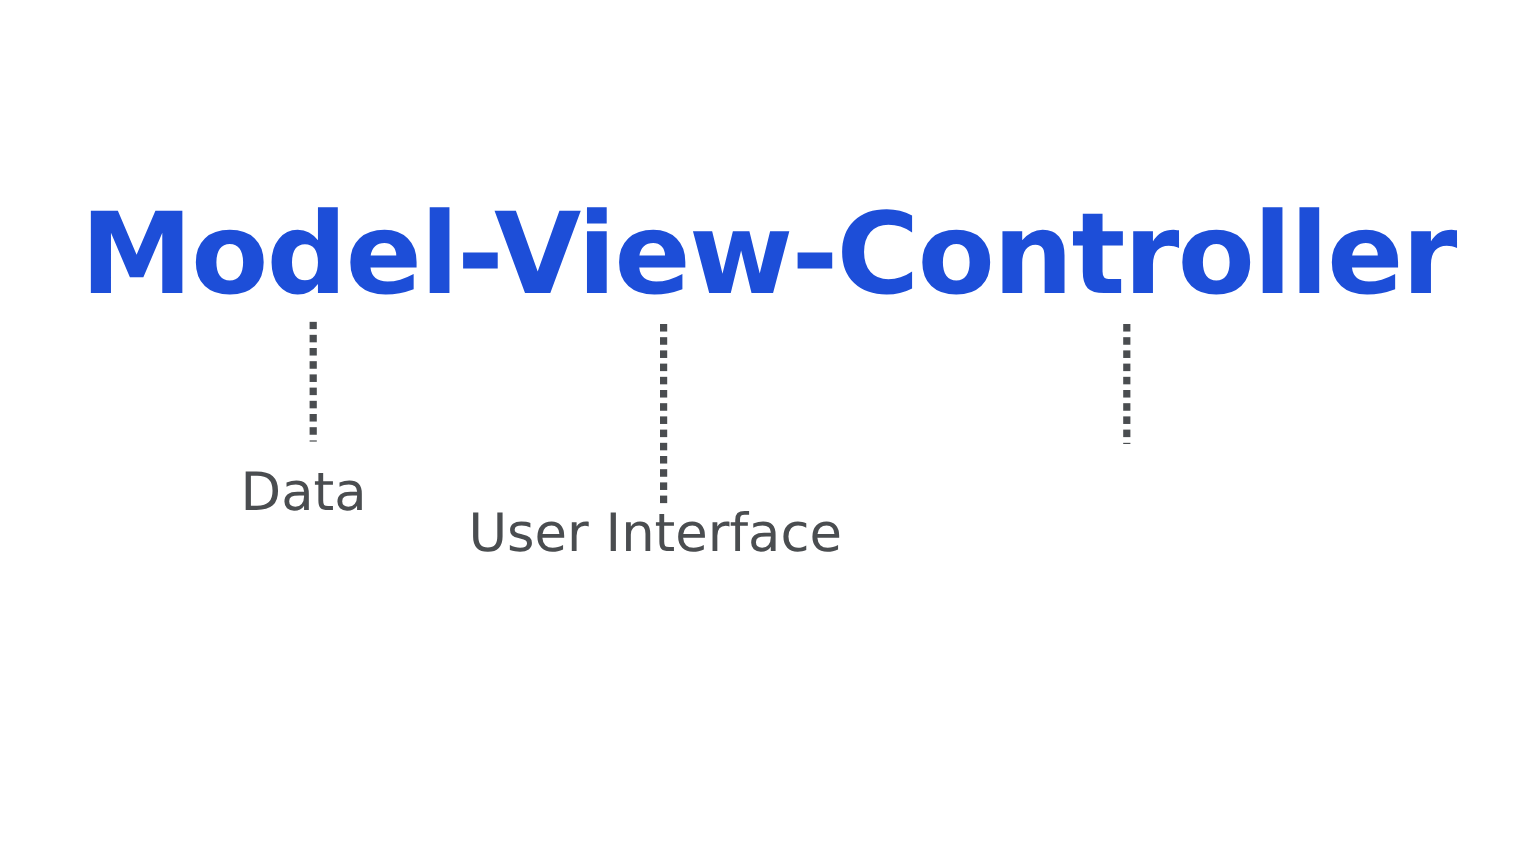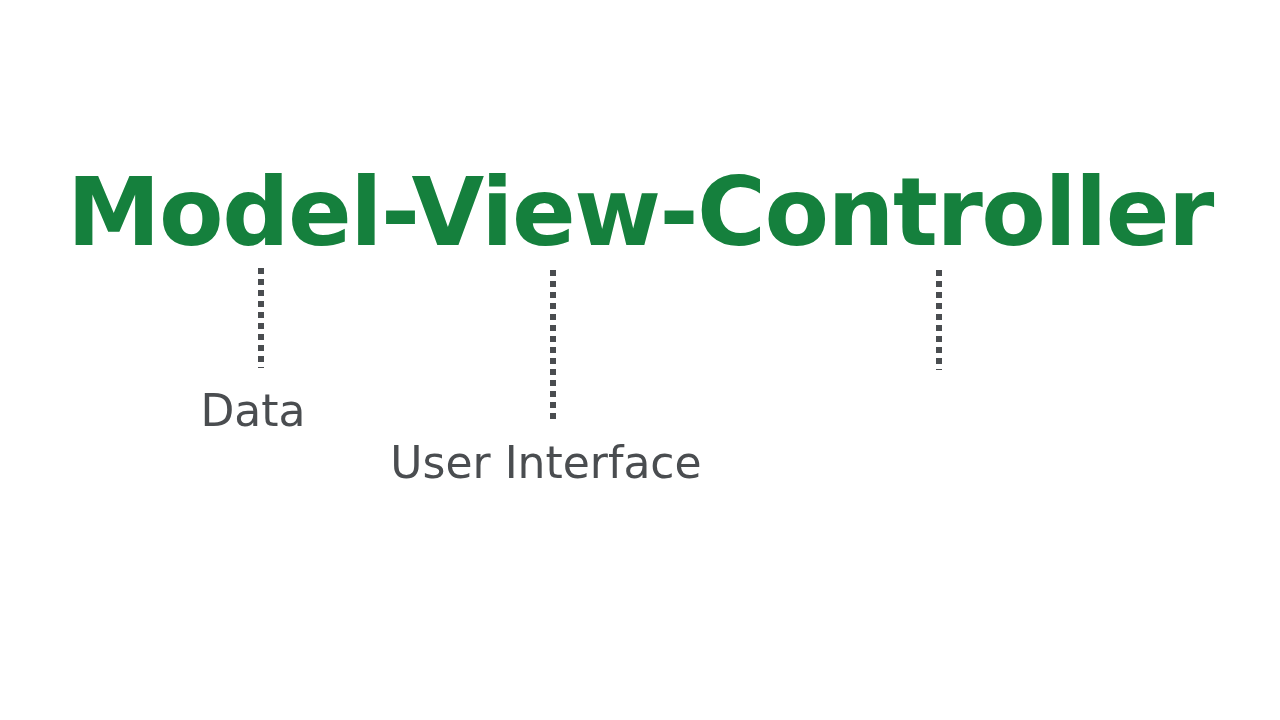--- a/index.html
+++ b/index.html
@@ -27,21 +27,21 @@
     position: absolute;
     left: 0;
     top: 159px;
     width: 1280px;
     text-align: center;
     font-family: "DejaVu Sans", "Liberation Sans", sans-serif;
     font-weight: 700;
     font-size: 94px;
     line-height: 108px;
     letter-spacing: -1.5px;
-    color: #15803d;
+    color: #1d4ed8;
     white-space: nowrap;
   }
 
   
   .connector {
     position: absolute;
     width: 6px;
     background-image: linear-gradient(
       to bottom,
       #4a4d50 0px,
@@ -80,21 +80,21 @@
     white-space: nowrap;
     text-align: center;
     transform: translateX(-50%);
   }
   .label--data {
     left: 253px;
     top: 385px;
   }
   .label--ui {
     left: 546px;
-    top: 437px;
+    top: 419px;
   }
   .label--coordinator {
     left: 927px;
     top: 385px;
   }
 </style>
 </head>
 <body>
 
 <div class="slide">

